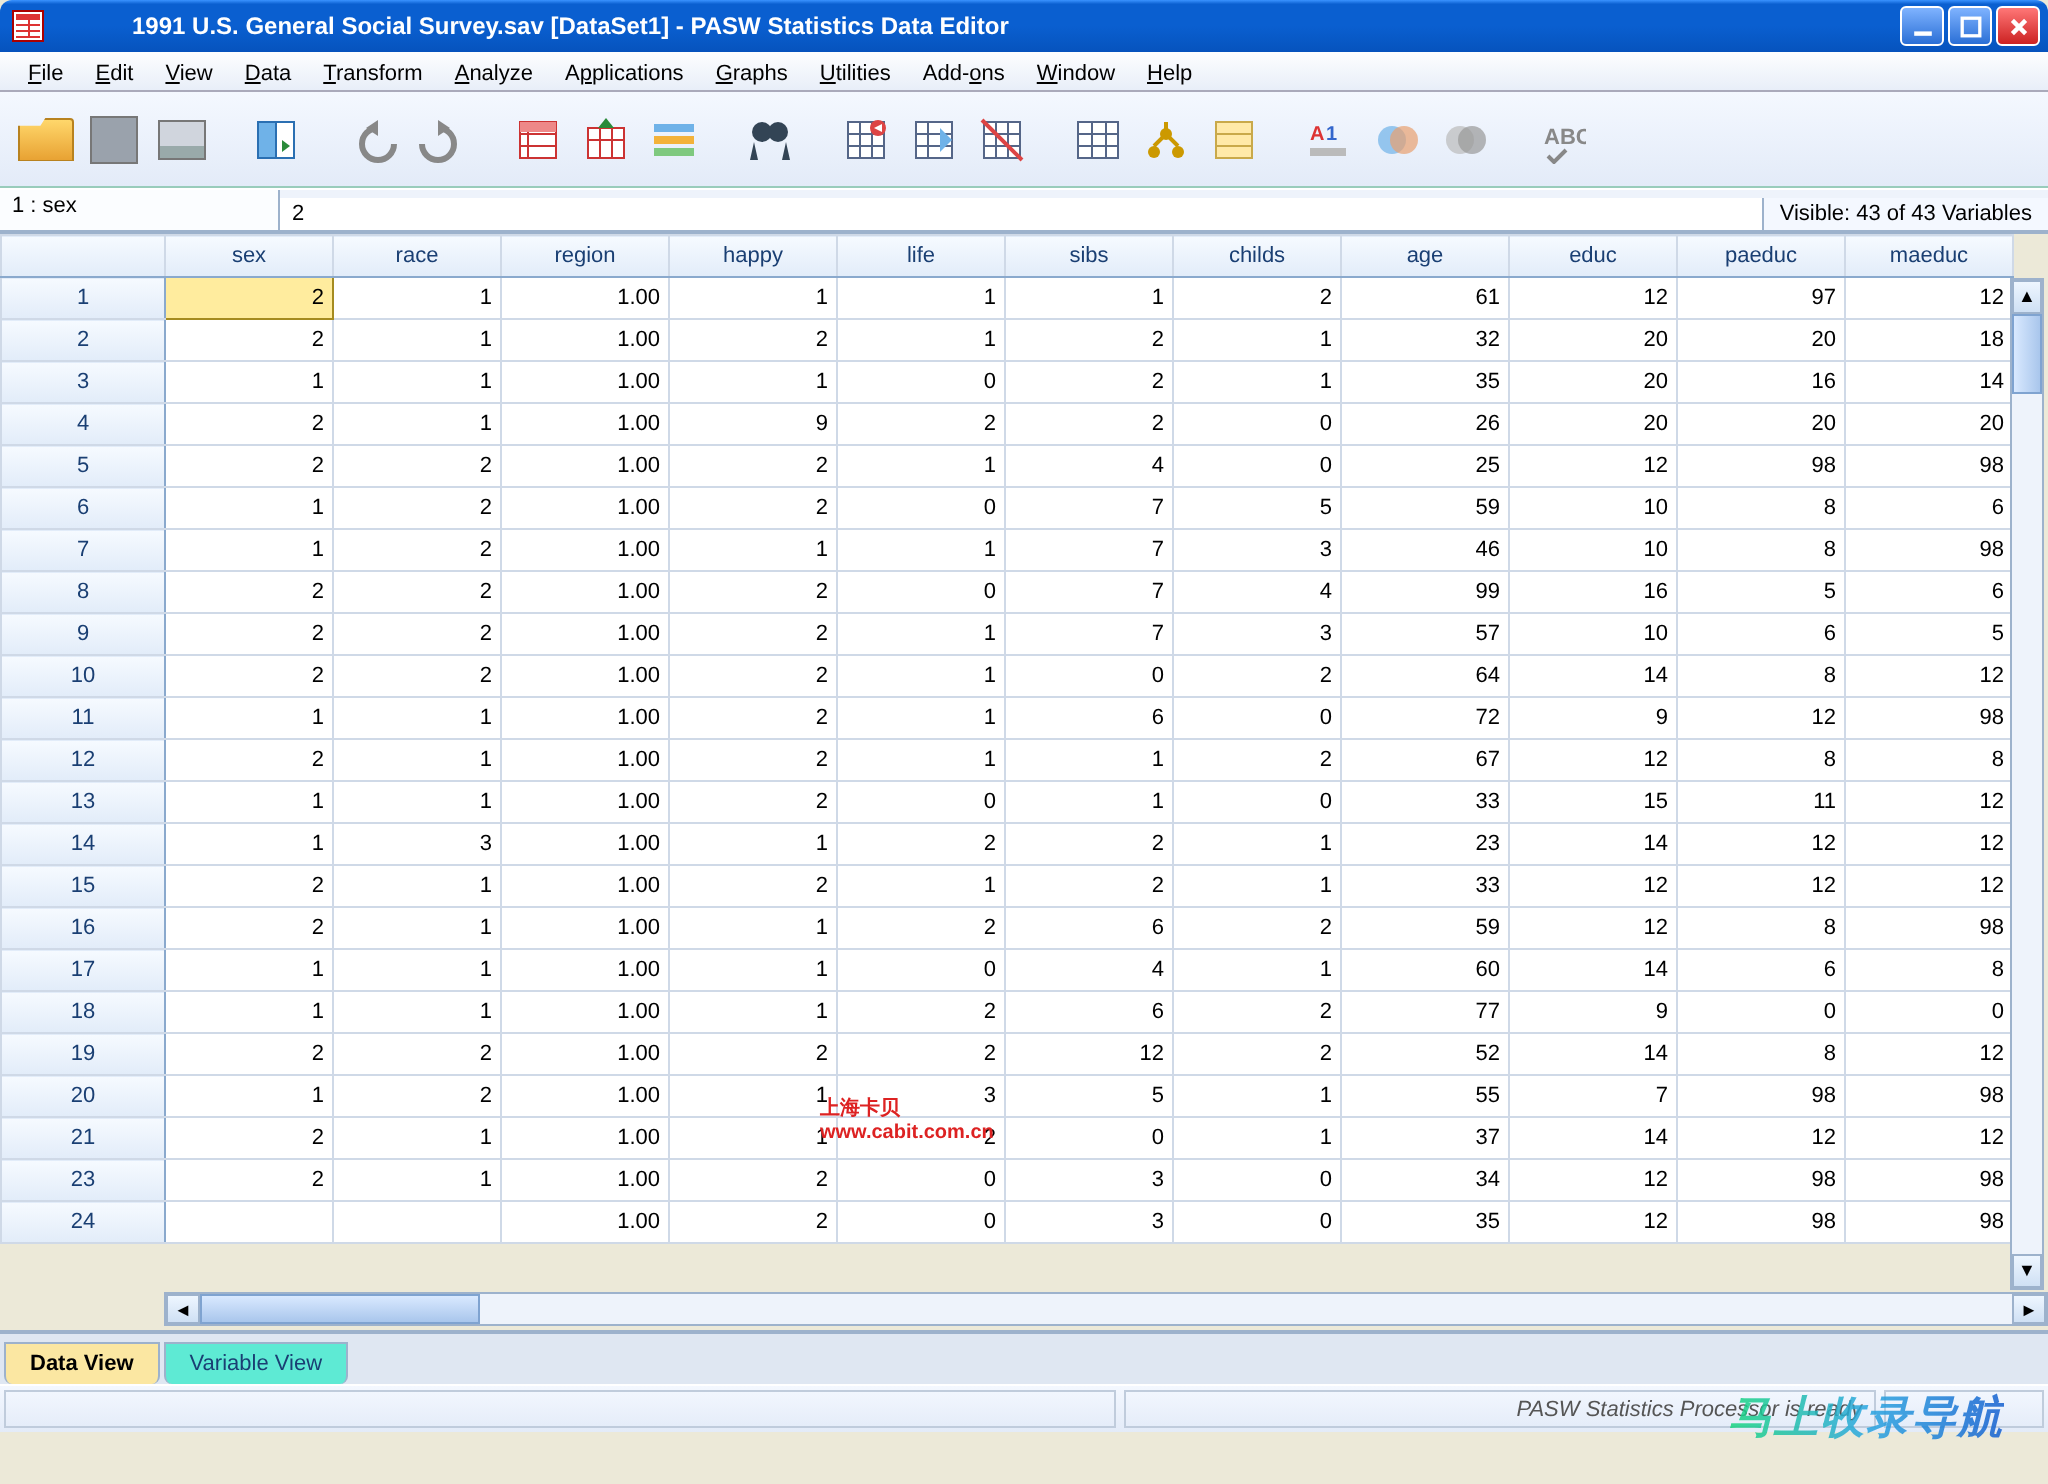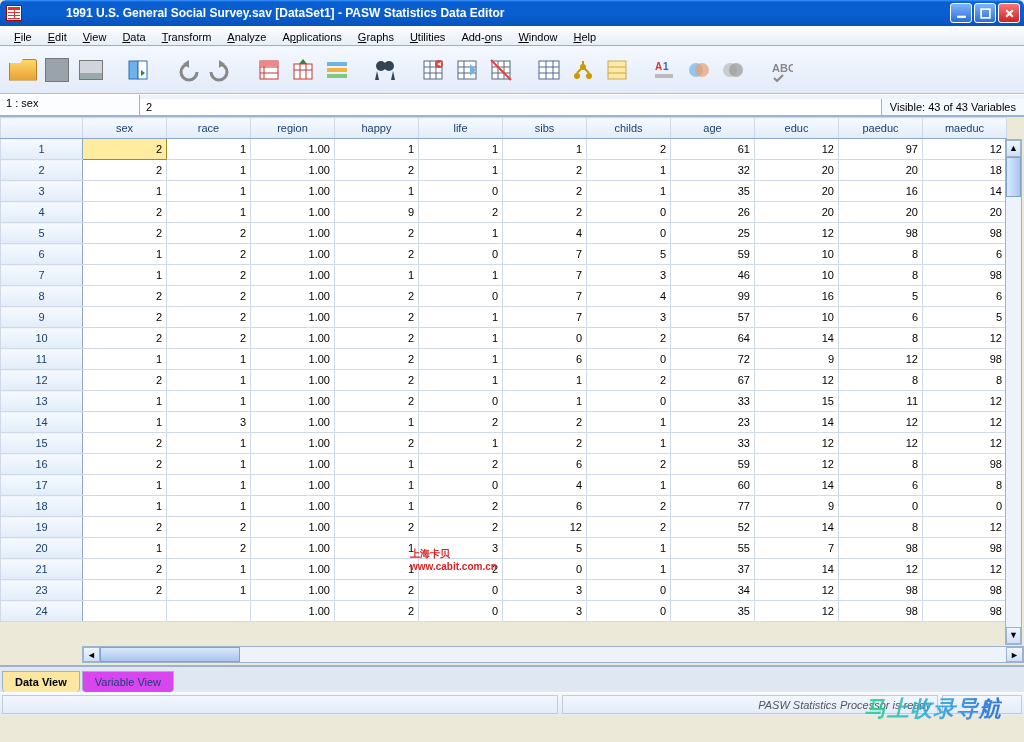--- a/index.html
+++ b/index.html
@@ -162,21 +162,21 @@
     height: 26px;
     background: #dfe7f2;
     border-top:1px solid #9db2cc;
     display:flex; align-items:flex-end;
     padding-left:2px;
   }
   .tab {
     padding:4px 12px;
     border:1px solid #9db2cc;
     border-bottom:none;
-    background:#d946ef;
+    background:#5eead4;
     border-radius:0 0 4px 4px;
     margin-right:2px;
     color:#1a3f73;
   }
   .tab.active {
     background:#fbe7a2;
     font-weight:bold;
     color:#000;
   }
 

